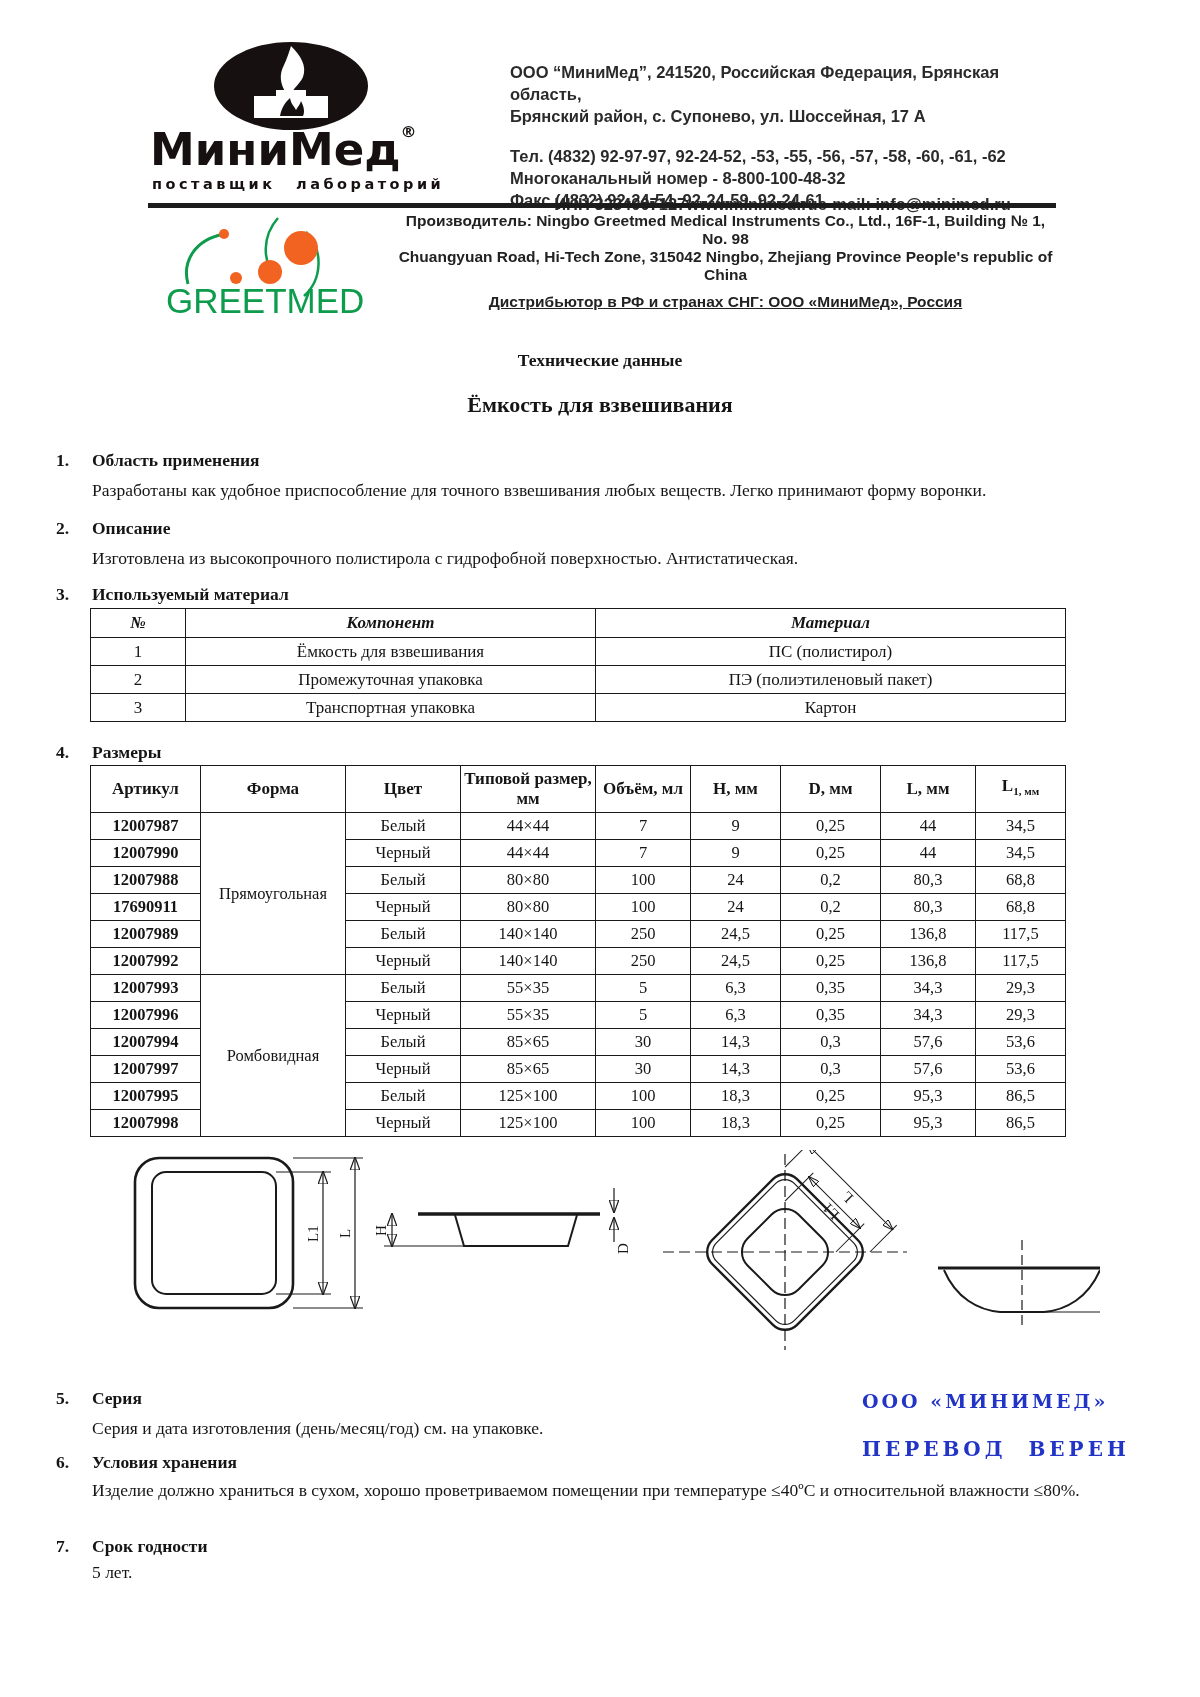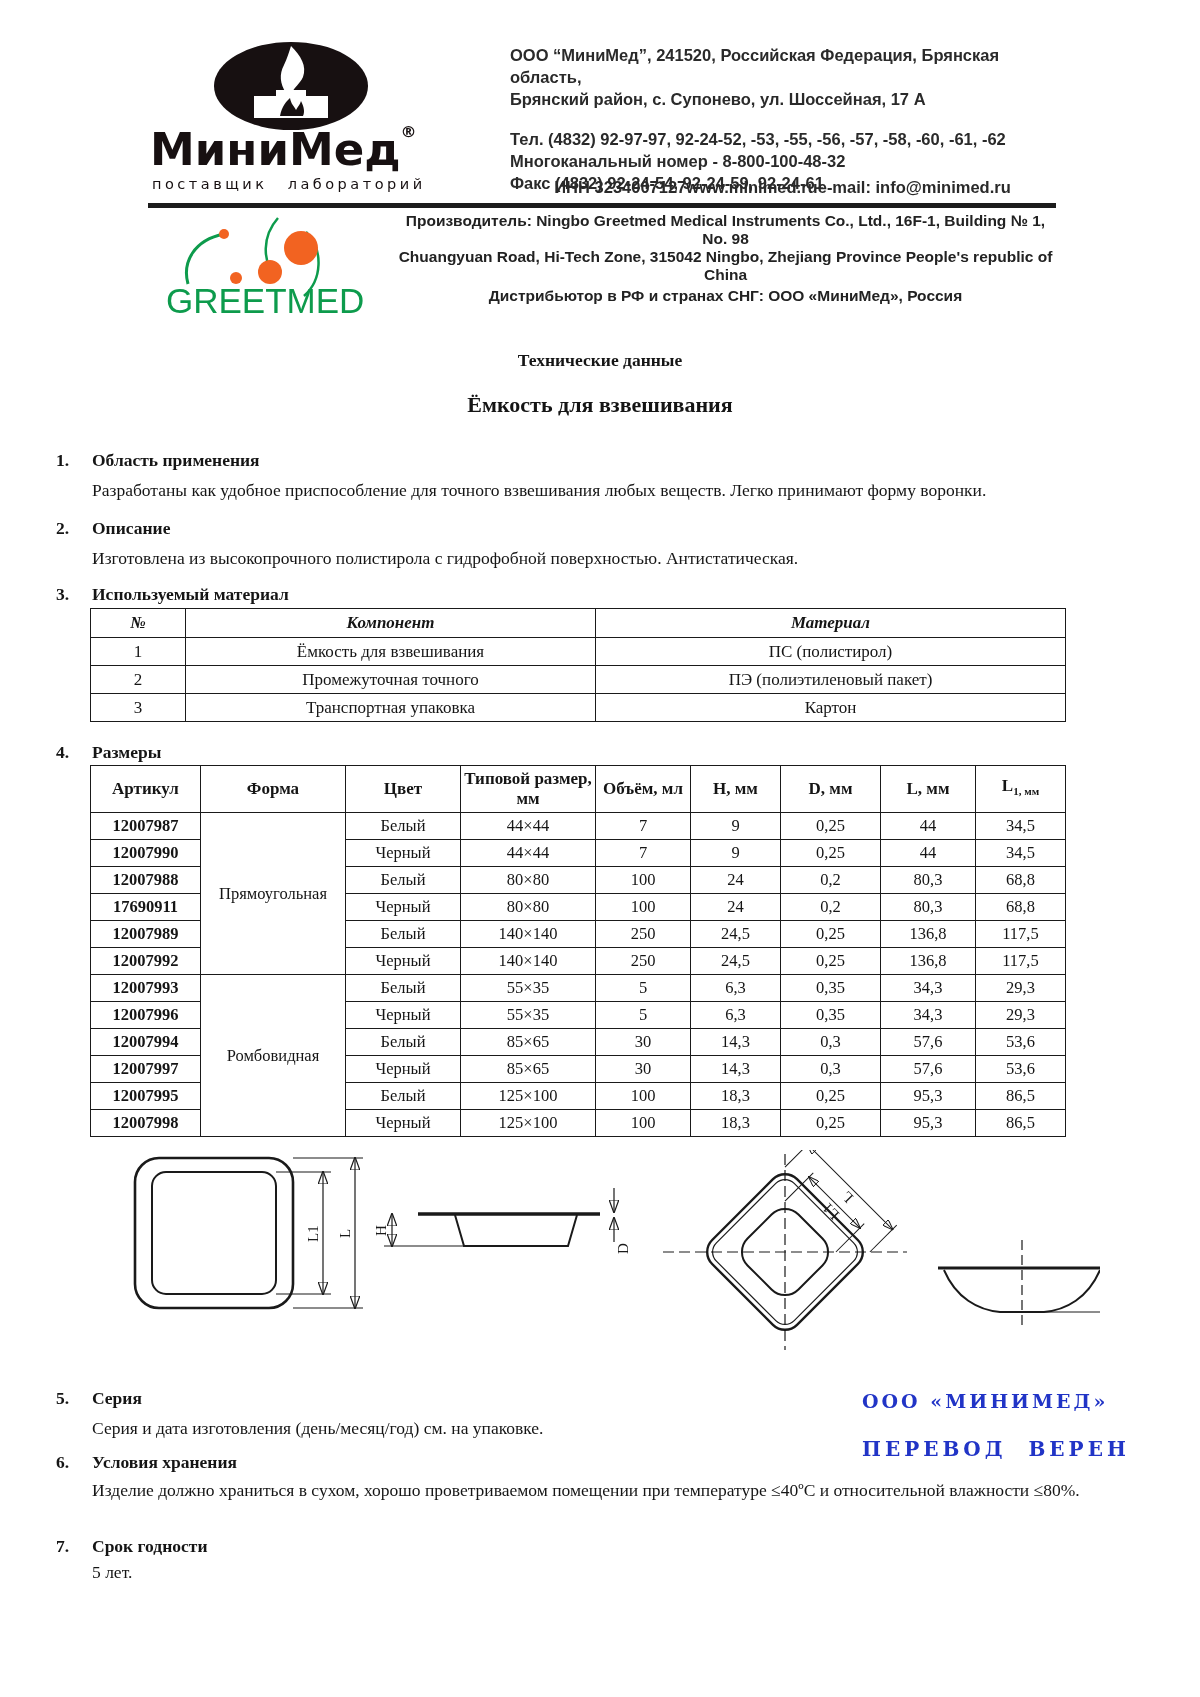--- a/index.html
+++ b/index.html
@@ -1,32 +1,32 @@
 <!DOCTYPE html>
 <html><head>
 <meta charset="utf-8">
 <style>
   html,body{margin:0;padding:0;background:#fff;}
   .page{position:relative;width:1200px;height:1697px;background:#ffffff;overflow:hidden;
         font-family:"Liberation Serif",serif;color:#151515;}
   .abs{position:absolute;}
   
-  .hdr-sans{font-family:"Liberation Sans",sans-serif;font-weight:bold;color:#2a2a2a;}
+  .hdr-sans{font-family:"Liberation Sans",sans-serif;font-weight:bold;color:#2a2a2a;margin-top:17px;}
   .contact{left:510px;top:44px;width:540px;font-size:16.5px;line-height:22px;}
   .contact .gap{height:18px;}
   .inn-row{left:510px;top:178px;width:545px;font-size:16.5px;display:flex;justify-content:center;}
   .rule{left:148px;top:203px;width:908px;height:5px;background:#1c1c1c;}
   .minimed-word{left:150px;top:122px;width:300px;font-family:"DejaVu Sans",sans-serif;
       font-weight:bold;font-size:45px;letter-spacing:0px;color:#171011;white-space:nowrap;}
   .minimed-word sup{font-size:16px;vertical-align:28px;}
   .minimed-tag{left:152px;top:176px;width:300px;font-family:"DejaVu Sans",sans-serif;
-      font-weight:normal;font-size:14.5px;letter-spacing:3.5px;word-spacing:12px;color:#171011;white-space:nowrap;}
+      font-weight:bold;font-size:14.5px;letter-spacing:3.5px;word-spacing:12px;color:#171011;white-space:nowrap;}
   .producer{left:398px;top:212px;width:655px;font-family:"Liberation Sans",sans-serif;
       font-weight:bold;font-size:15.5px;line-height:18px;color:#222;text-align:center;}
-  .producer .dist{margin-top:3px;}
+  .producer .dist{margin-top:9px;text-decoration:underline;}
   a.lnk{color:#0b3bd6;text-decoration:underline;}
   
   .subtitle{left:0;top:350px;width:1200px;text-align:center;font-weight:bold;font-size:17.5px;}
   .doctitle{left:0;top:392px;width:1200px;text-align:center;font-weight:bold;font-size:22px;}
   .secnum{left:56px;width:30px;font-weight:bold;font-size:17.5px;}
   .sechead{left:92px;font-weight:bold;font-size:17.5px;}
   .secbody{left:92px;width:1044px;font-size:17.5px;}
   .just{text-align:justify;}
   
   table{border-collapse:collapse;table-layout:fixed;}
@@ -119,21 +119,21 @@
       <th>Компонент</th>
       <th>Материал</th>
     </tr>
     <tr>
           <td>1</td>
           <td>Ёмкость для взвешивания</td>
           <td>ПС (полистирол)</td>
         </tr>
     <tr>
           <td>2</td>
-          <td>Промежуточная точного</td>
+          <td>Промежуточная упаковка</td>
           <td>ПЭ (полиэтиленовый пакет)</td>
         </tr>
     <tr>
           <td>3</td>
           <td>Транспортная упаковка</td>
           <td>Картон</td>
         </tr>
   </tbody>
     </table>
 

